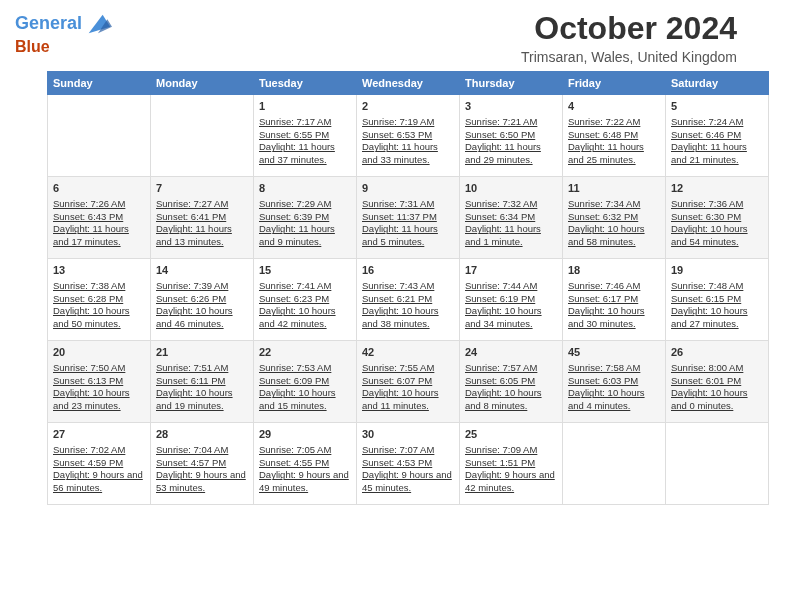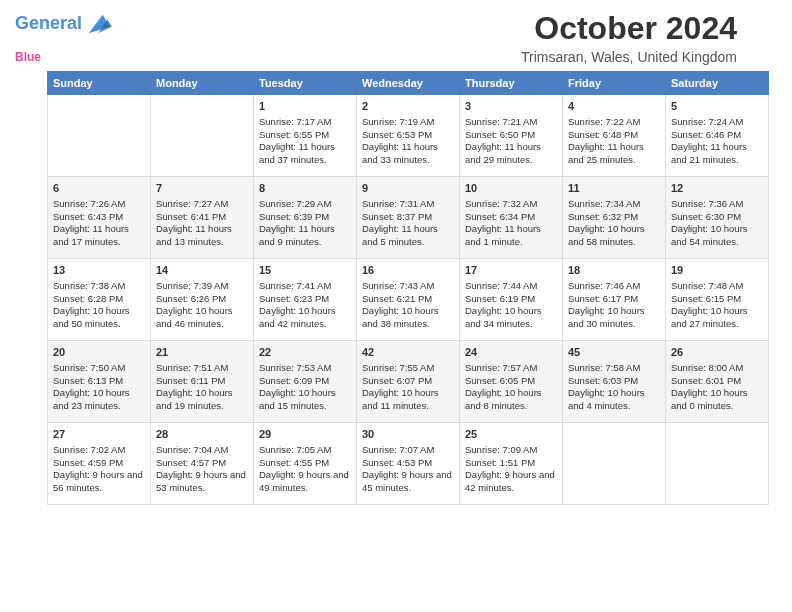--- a/index.html
+++ b/index.html
@@ -84,39 +84,40 @@
     }
     .day-num {
       font-weight: bold;
       font-size: 11px;
       display: block;
       margin-bottom: 2px;
     }
     .cell-info {
       font-size: 9.5px;
       color: #333;
+      text-decoration: underline;
     }
   </style>
 </head>
 <body>
 
 <div class="page">
   <div class="header">
     <div class="logo">
       <div>
         <div style="display:flex;align-items:center;">
           <div class="logo-text">
             <span>General</span>
           </div>
           <svg class="logo-icon" viewBox="0 0 30 30">
             <polygon points="5,25 20,5 28,18" fill="#4a90d9"></polygon>
             <polygon points="15,25 25,10 30,18" fill="#2a5fa5" opacity="0.7"></polygon>
           </svg>
         </div>
-        <div class="logo-text" style="color:#ec4899;font-size:12px;margin-top:13px;">Blue</div>
+        <div class="logo-text" style="color:#c2410c;font-size:16px;">Blue</div>
       </div>
     </div>
     <div class="title-block">
       <div class="main-title">October 2024</div>
       <div class="subtitle">Trimsaran, Wales, United Kingdom</div>
     </div>
   </div>
 
   <table>
     <thead>
@@ -180,21 +181,21 @@
           </td>
           <td>
             <span class="day-num">8</span>
             <div class="cell-info">Sunrise: 7:29 AM
 Sunset: 6:39 PM
 Daylight: 11 hours and 9 minutes.</div>
           </td>
           <td>
             <span class="day-num">9</span>
             <div class="cell-info">Sunrise: 7:31 AM
-Sunset: 8:37 PM
+Sunset: 11:37 PM
 Daylight: 11 hours and 5 minutes.</div>
           </td>
           <td>
             <span class="day-num">10</span>
             <div class="cell-info">Sunrise: 7:32 AM
 Sunset: 6:34 PM
 Daylight: 11 hours and 1 minute.</div>
           </td>
           <td>
             <span class="day-num">11</span>

